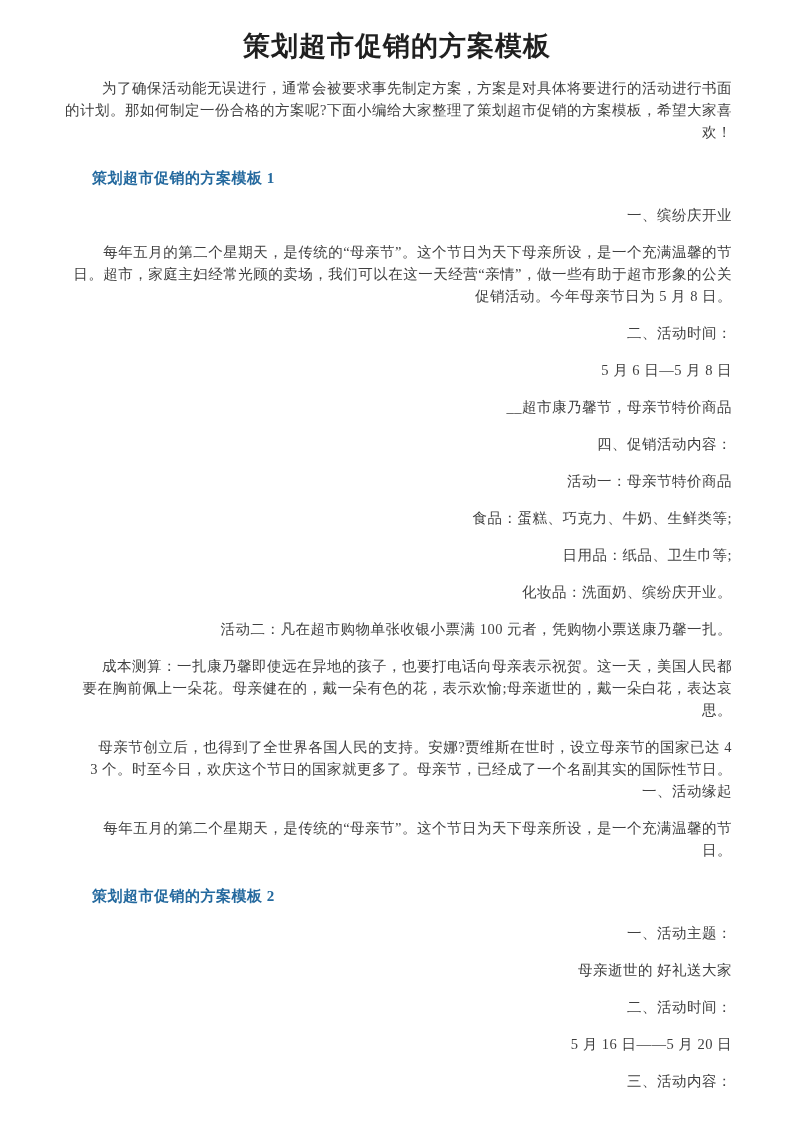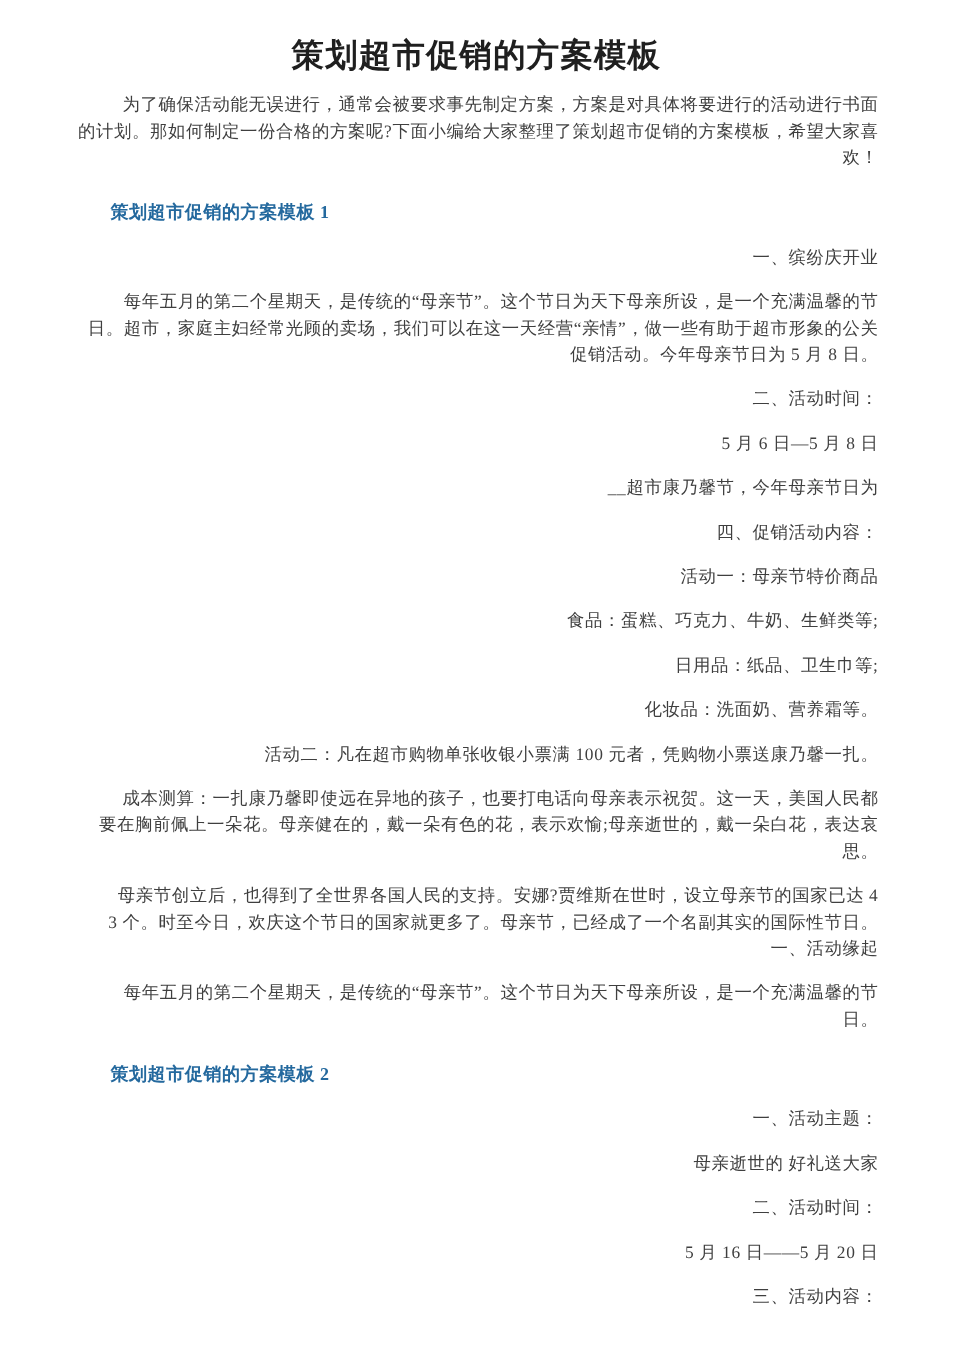--- a/index.html
+++ b/index.html
@@ -58,26 +58,26 @@
 
 <div class="page">
   <h1 class="doc-title">策划超市促销的方案模板</h1>
   <p class="para indent">为了确保活动能无误进行，通常会被要求事先制定方案，方案是对具体将要进行的活动进行书面的计划。那如何制定一份合格的方案呢?下面小编给大家整理了策划超市促销的方案模板，希望大家喜欢！</p>
   <div id="sections">
       <h2 class="sec-heading">策划超市促销的方案模板 1</h2>
       <p class="para indent">一、缤纷庆开业</p>
       <p class="para indent">每年五月的第二个星期天，是传统的“母亲节”。这个节日为天下母亲所设，是一个充满温馨的节日。超市，家庭主妇经常光顾的卖场，我们可以在这一天经营“亲情”，做一些有助于超市形象的公关促销活动。今年母亲节日为 5 月 8 日。</p>
       <p class="para indent">二、活动时间：</p>
       <p class="para">5 月 6 日—5 月 8 日</p>
-      <p class="para indent">__超市康乃馨节，今年母亲节日为</p>
+      <p class="para indent">__超市康乃馨节，母亲节特价商品</p>
       <p class="para indent">四、促销活动内容：</p>
       <p class="para indent">活动一：母亲节特价商品</p>
       <p class="para indent">食品：蛋糕、巧克力、牛奶、生鲜类等;</p>
       <p class="para indent">日用品：纸品、卫生巾等;</p>
-      <p class="para indent">化妆品：洗面奶、营养霜等。</p>
+      <p class="para indent">化妆品：洗面奶、缤纷庆开业。</p>
       <p class="para indent">活动二：凡在超市购物单张收银小票满 100 元者，凭购物小票送康乃馨一扎。</p>
       <p class="para indent">成本测算：一扎康乃馨即使远在异地的孩子，也要打电话向母亲表示祝贺。这一天，美国人民都要在胸前佩上一朵花。母亲健在的，戴一朵有色的花，表示欢愉;母亲逝世的，戴一朵白花，表达哀思。</p>
       <p class="para indent">母亲节创立后，也得到了全世界各国人民的支持。安娜?贾维斯在世时，设立母亲节的国家已达 43 个。时至今日，欢庆这个节日的国家就更多了。母亲节，已经成了一个名副其实的国际性节日。一、活动缘起</p>
       <p class="para indent">每年五月的第二个星期天，是传统的“母亲节”。这个节日为天下母亲所设，是一个充满温馨的节日。</p>
       <h2 class="sec-heading">策划超市促销的方案模板 2</h2>
       <p class="para indent">一、活动主题：</p>
       <p class="para indent">母亲逝世的 好礼送大家</p>
       <p class="para indent">二、活动时间：</p>
       <p class="para">5 月 16 日——5 月 20 日</p>
       <p class="para indent">三、活动内容：</p>

